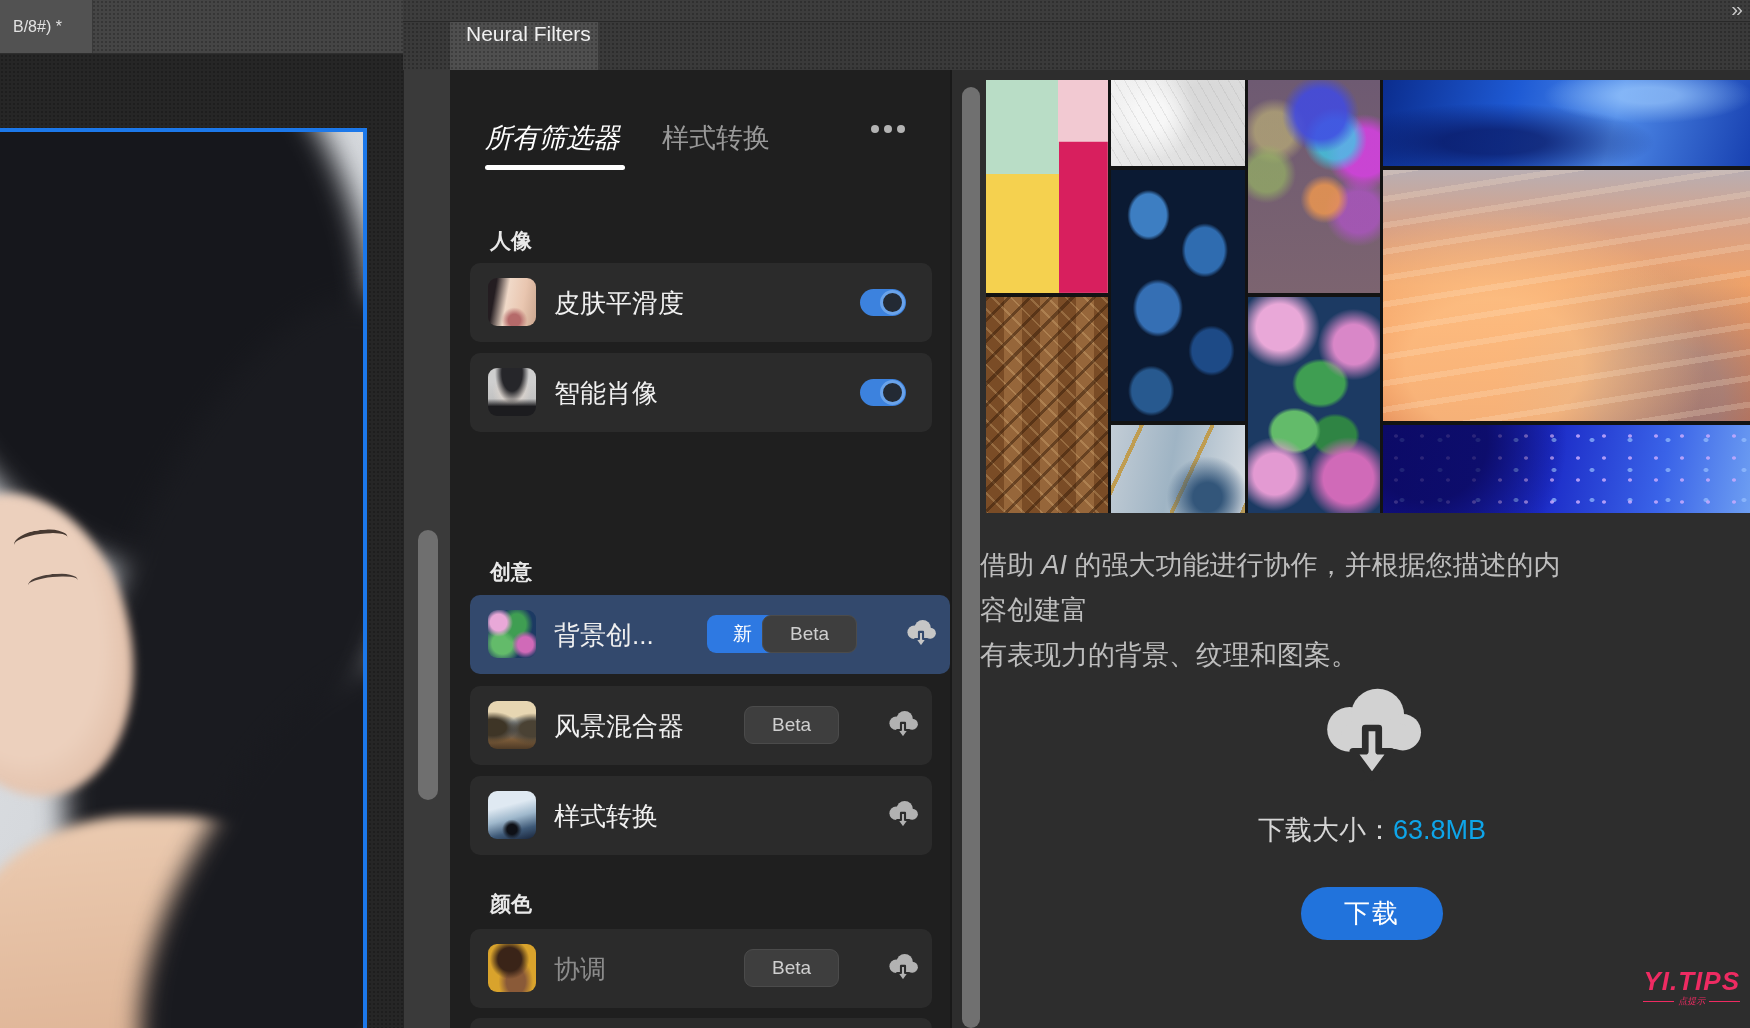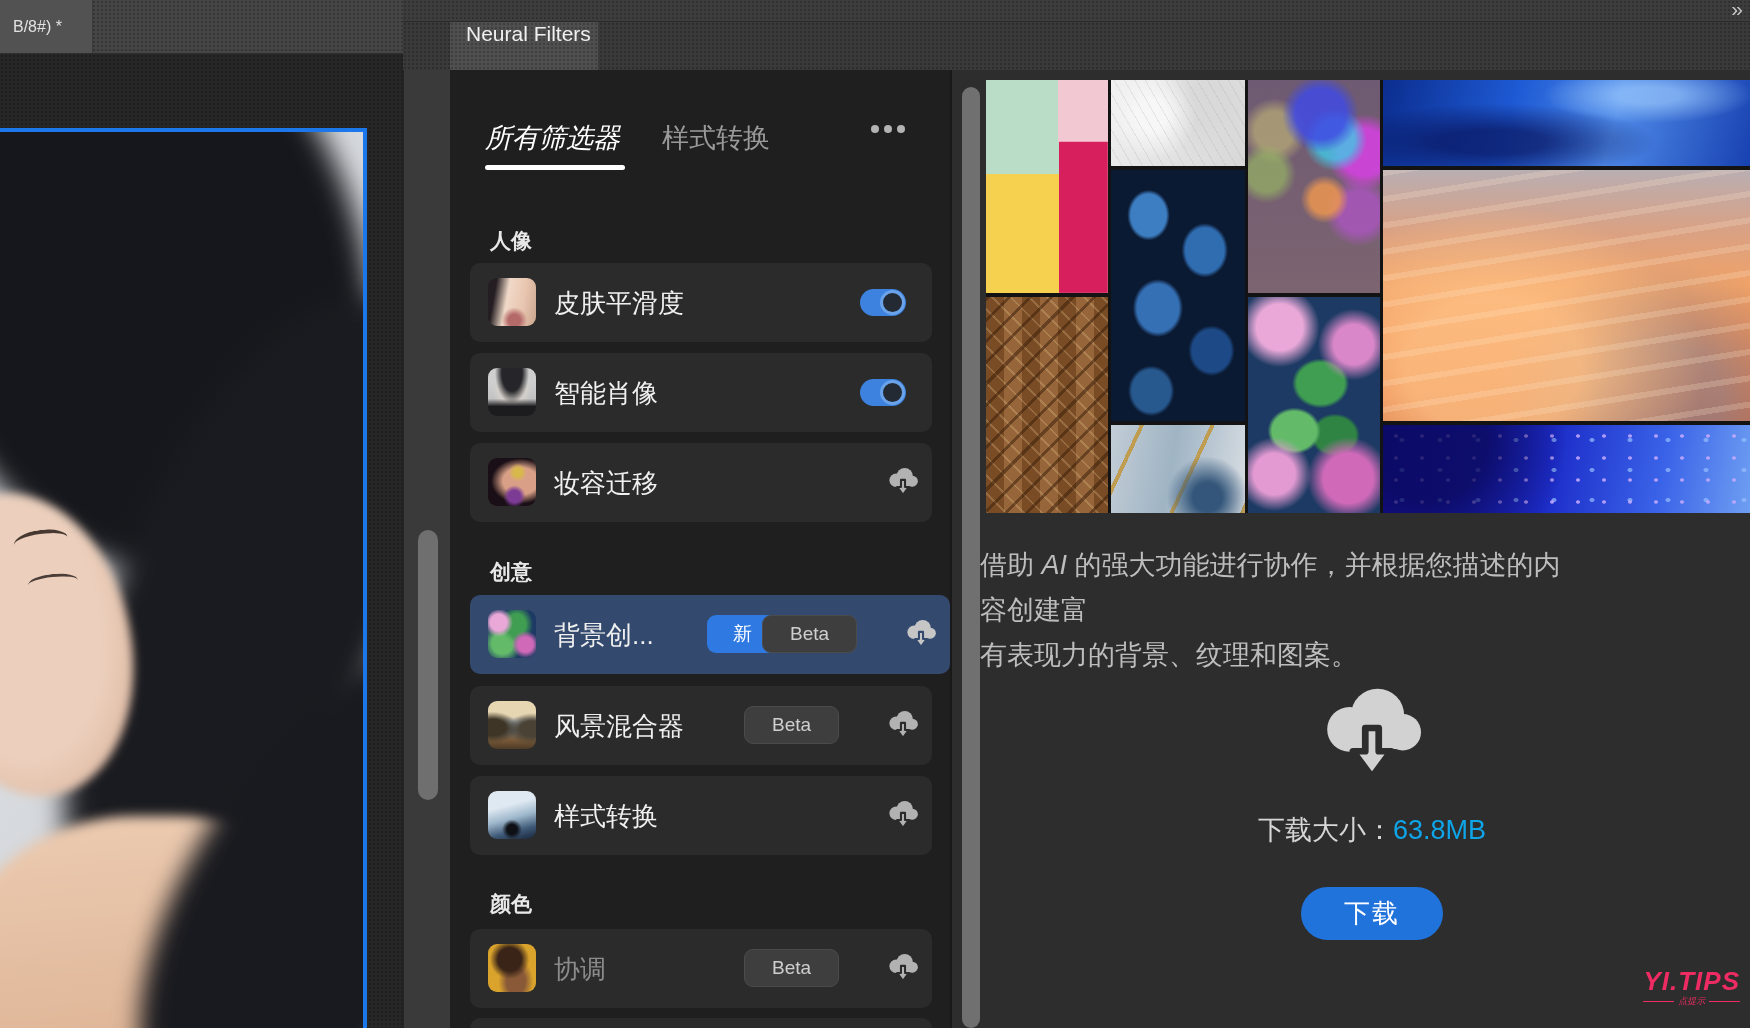--- a/index.html
+++ b/index.html
@@ -158,27 +158,20 @@
     </div>
 
     <div class="frow r2">
       <div class="thumb th-portrait"></div>
       <div class="rlabel">智能肖像</div>
       <div class="toggle">
           <div class="knob"></div>
         </div>
     </div>
 
-    <div class="frow r3">
-      <div class="thumb th-makeup"></div>
-      <div class="rlabel">妆容迁移</div>
-      <svg class="cloud">
-          <use href="#cloud-dl"></use>
-        </svg>
-    </div>
 
     <div class="slabel sl2">创意</div>
 
     <div class="frow sel r4">
       <div class="thumb th-bg"></div>
       <div class="rlabel">背景创...</div>
       <div class="badge badge-new">新</div>
       <div class="badge badge-beta">Beta</div>
       <svg class="cloud">
           <use href="#cloud-dl"></use>

